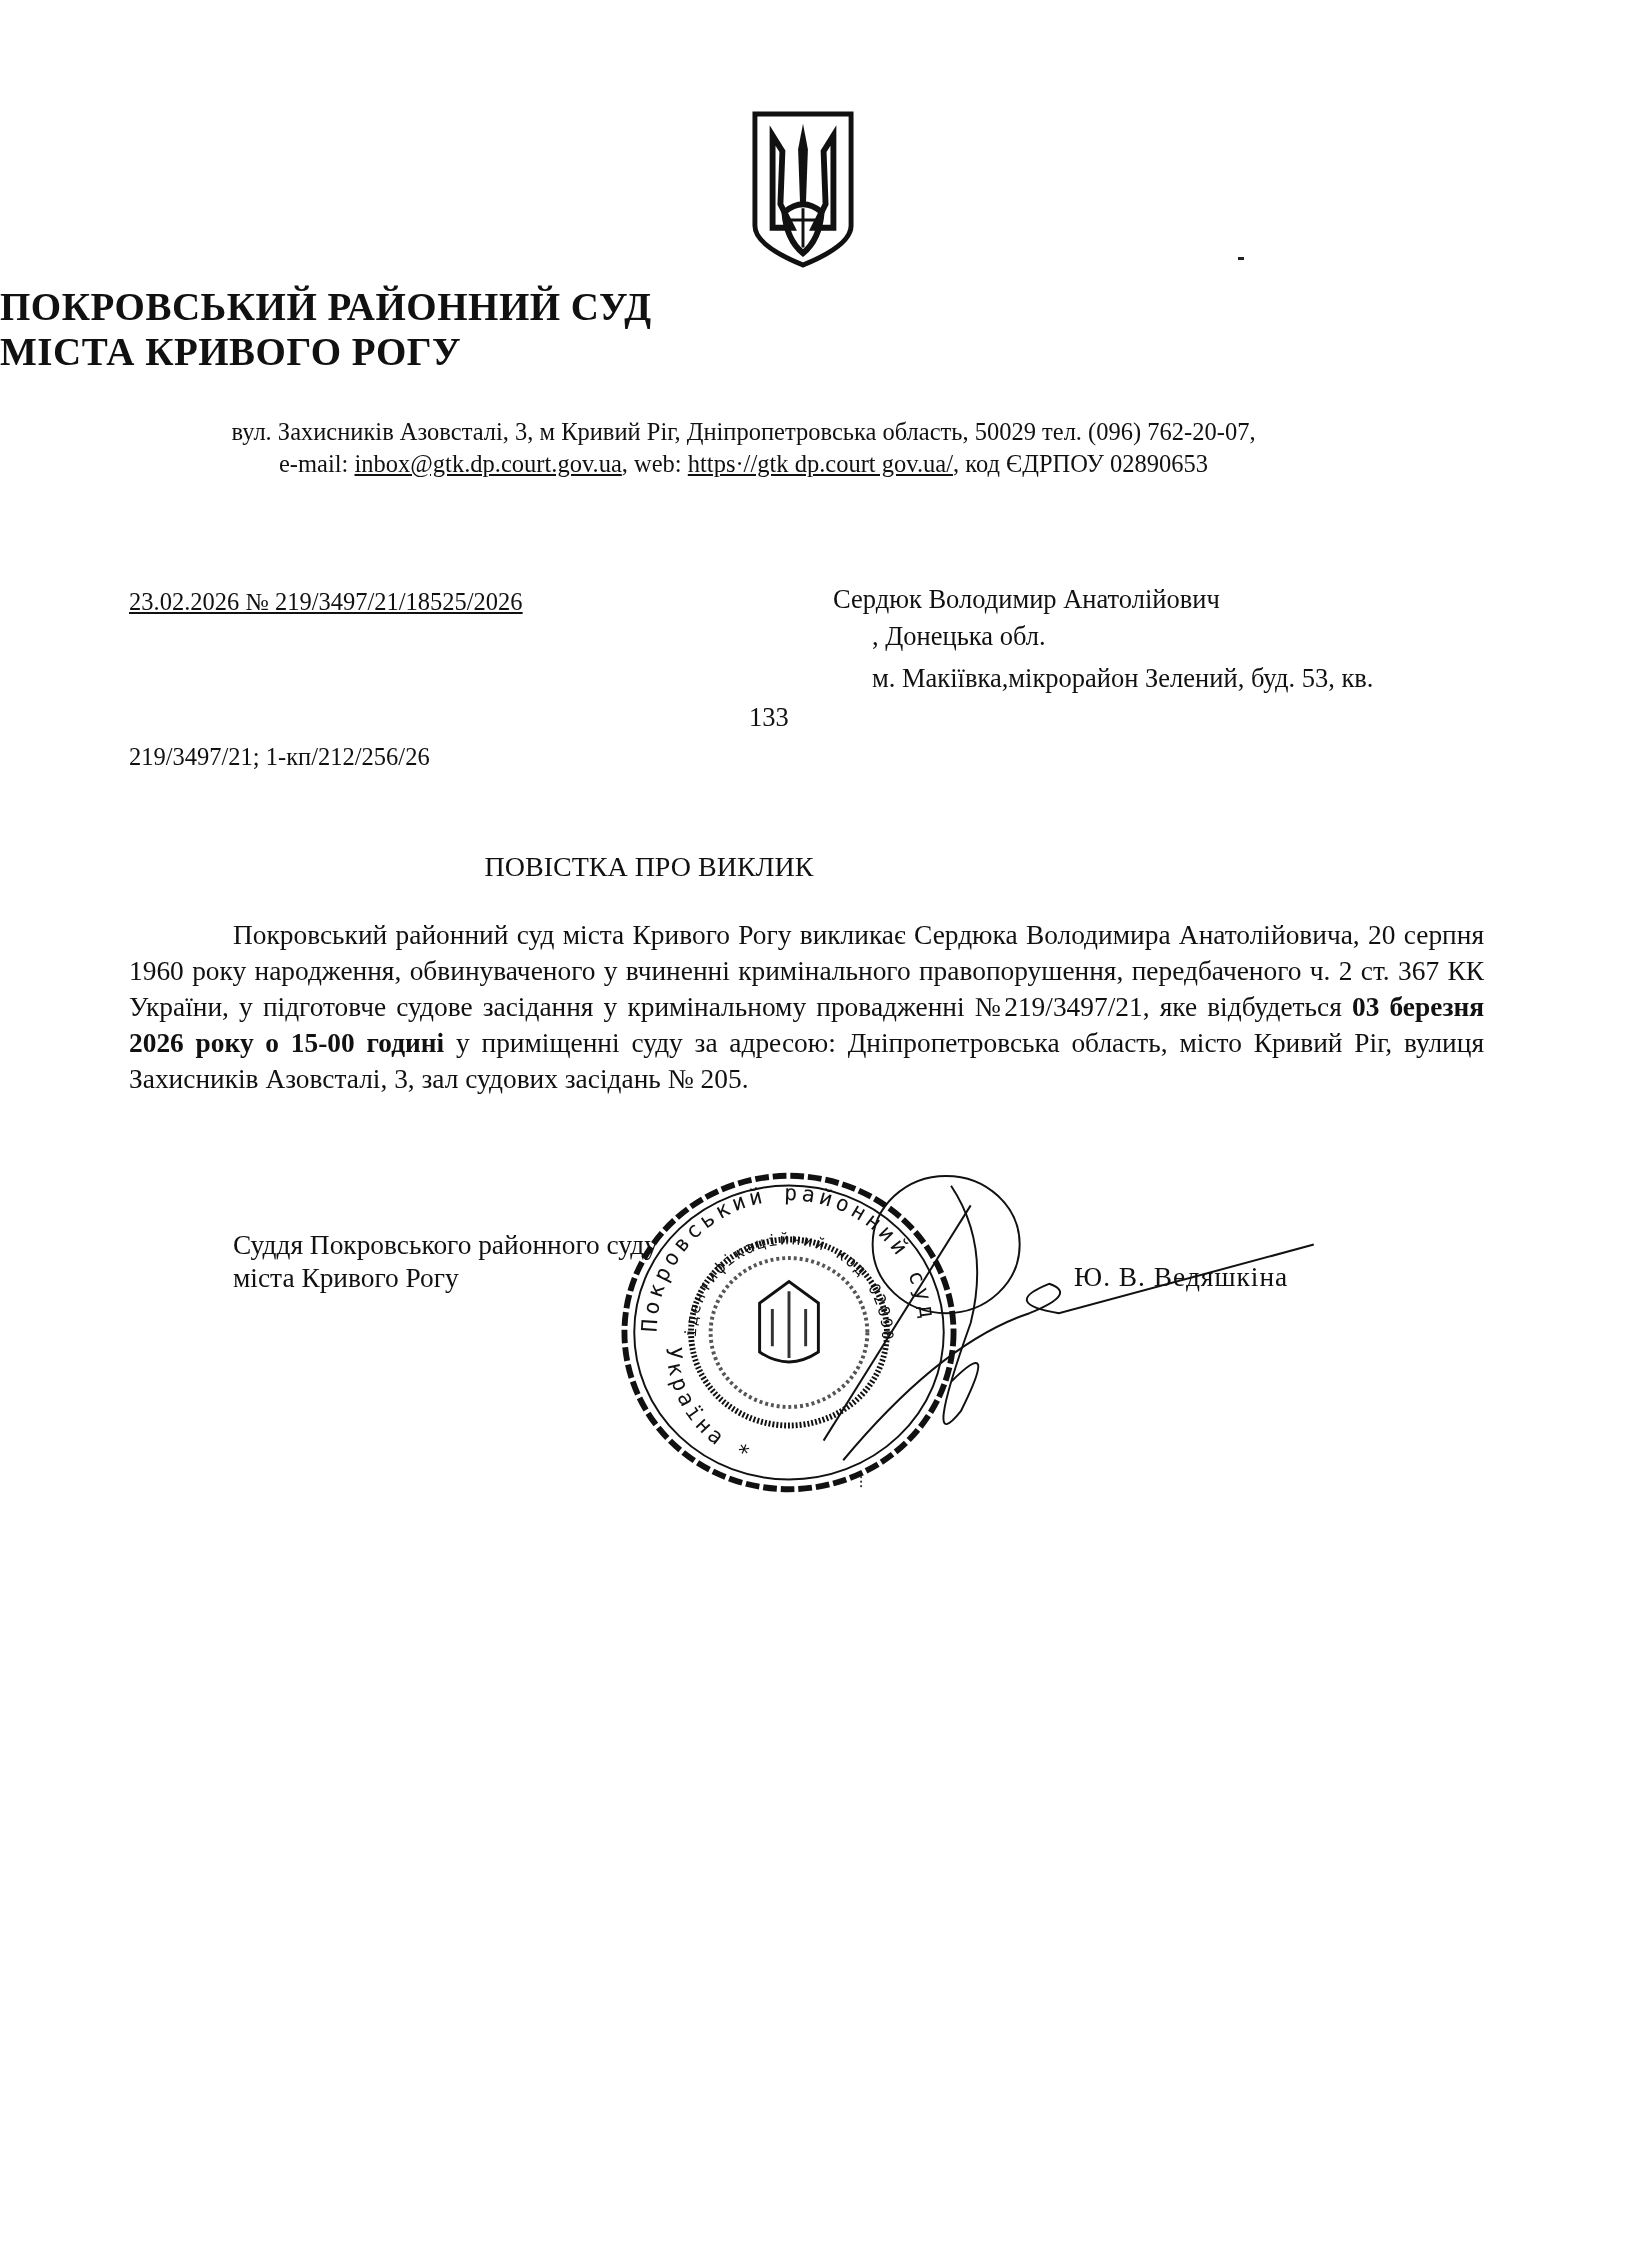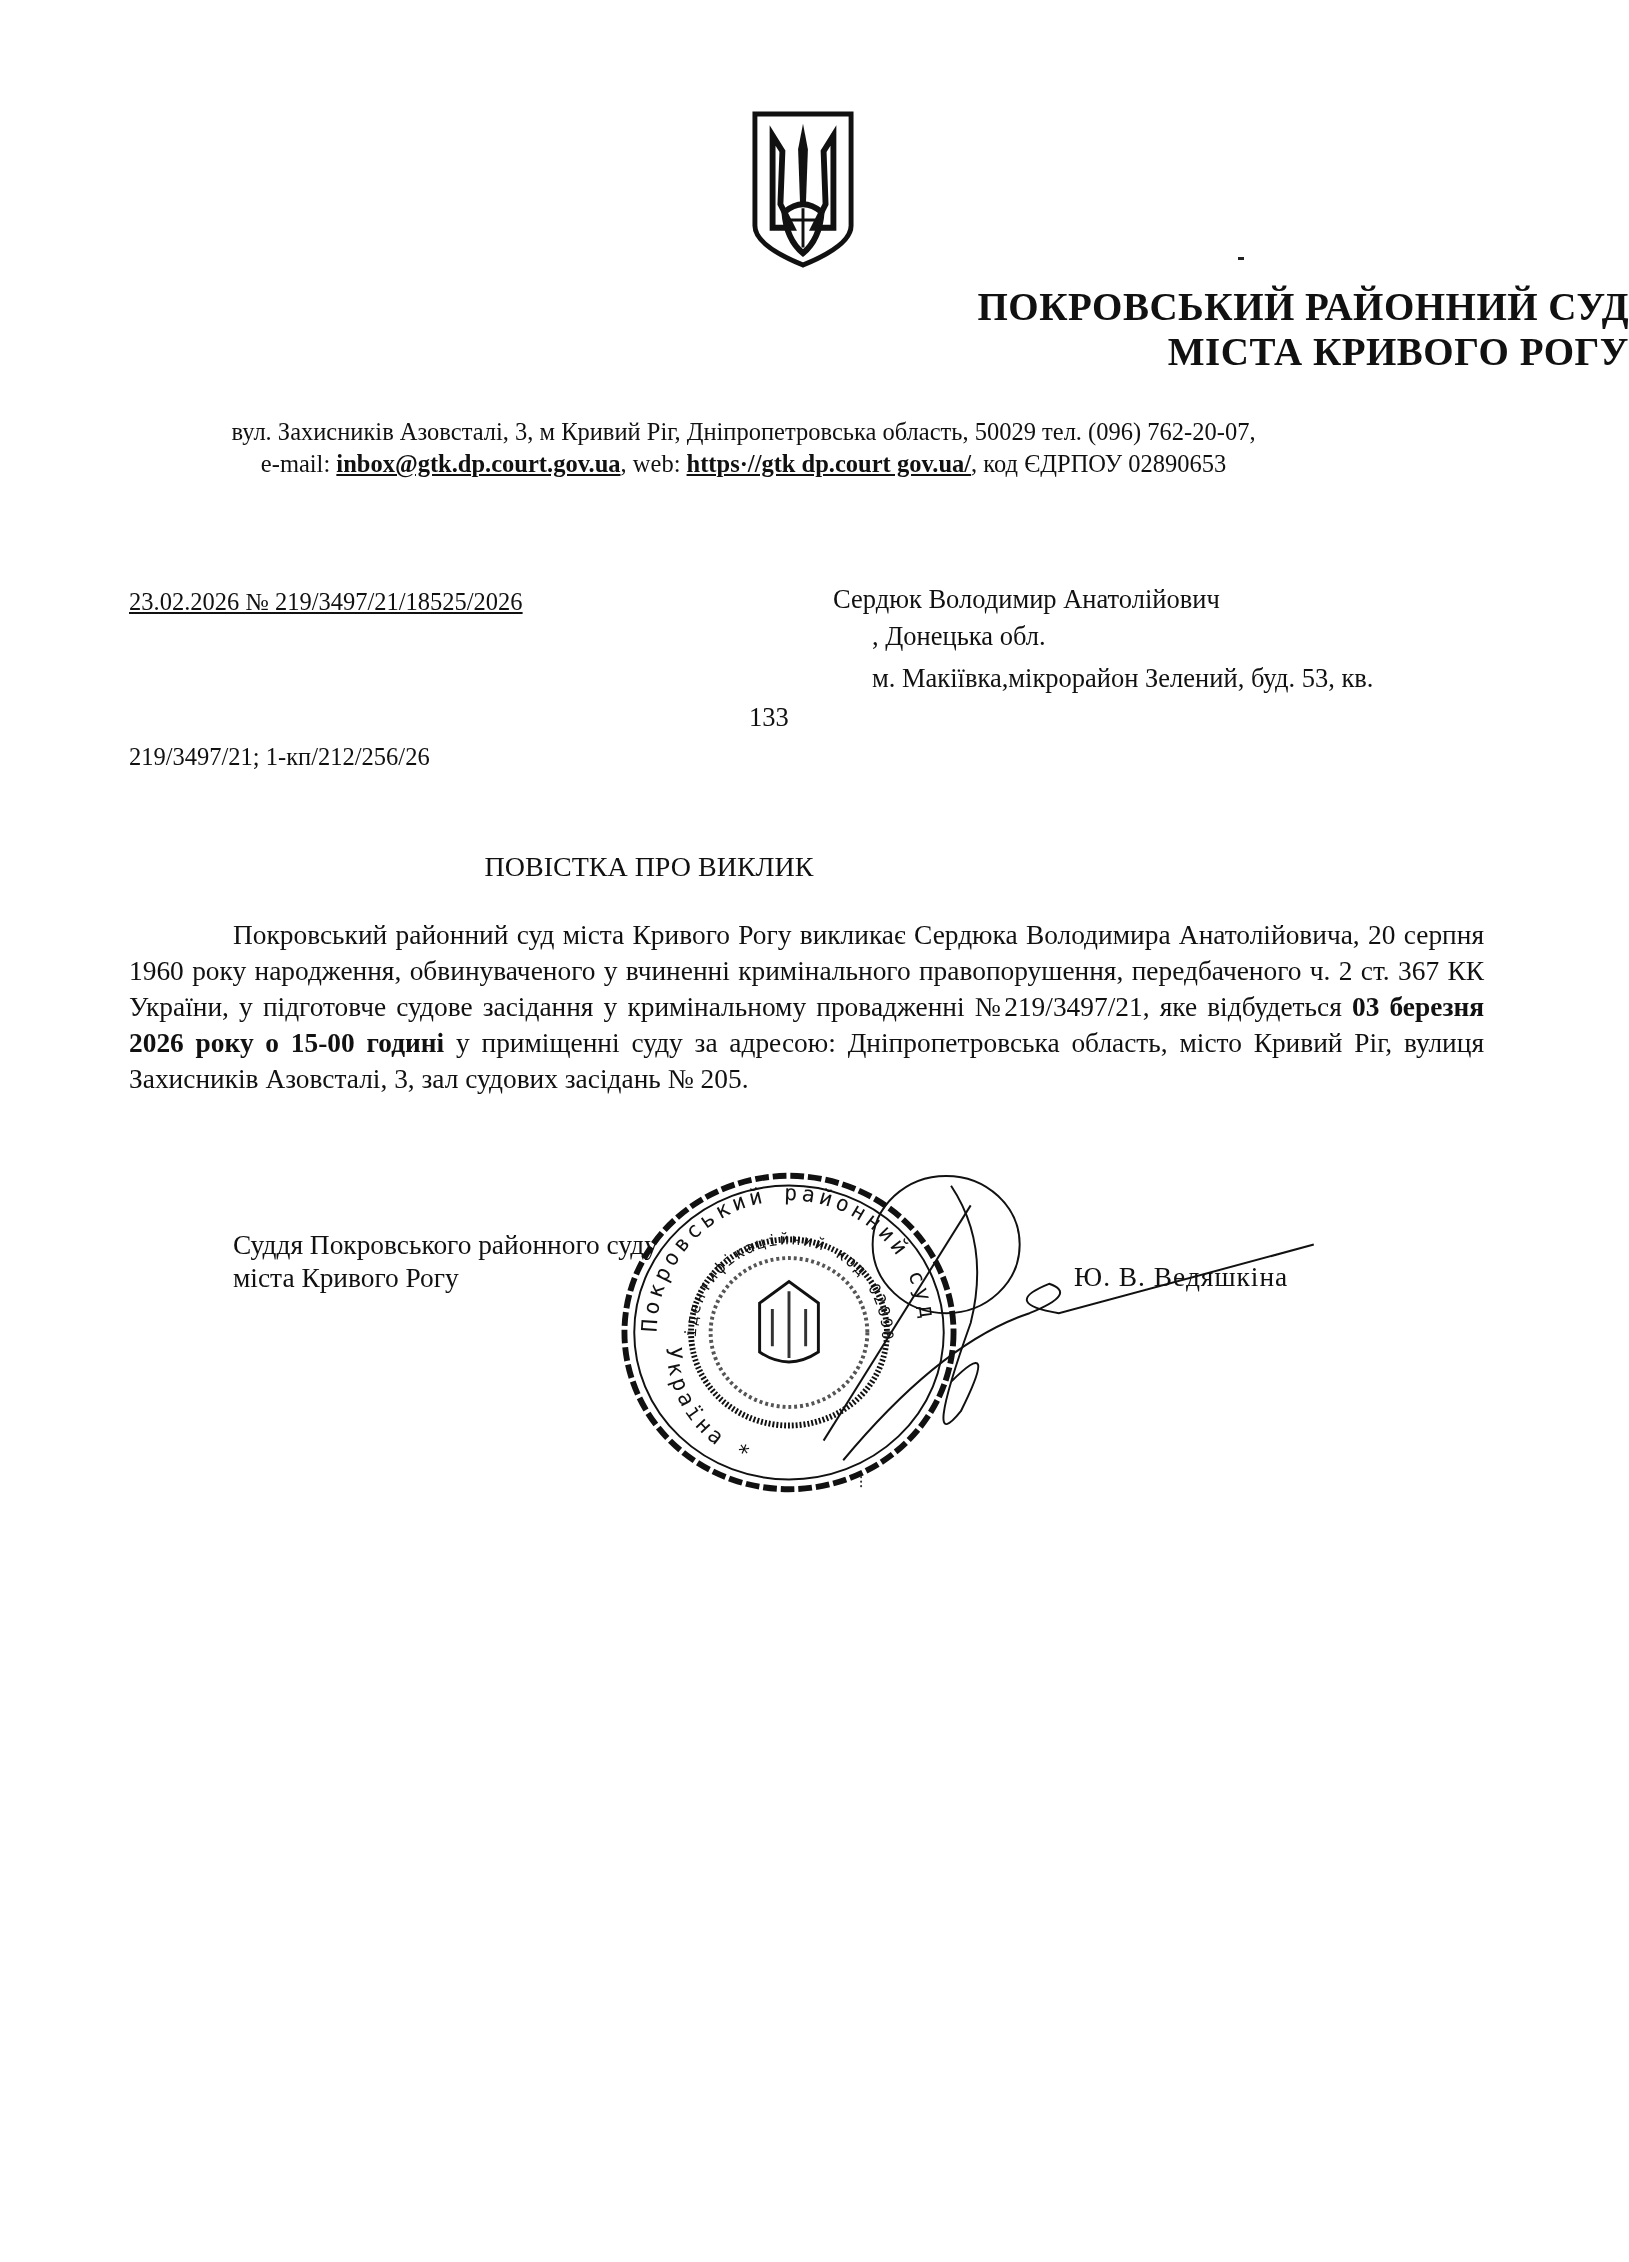--- a/index.html
+++ b/index.html
@@ -4,31 +4,31 @@
 <style>
   html, body { margin: 0; padding: 0; background: #ffffff; }
   body {
     width: 1629px; height: 2262px; position: relative; overflow: hidden;
     font-family: "Liberation Serif", "DejaVu Serif", serif;
     color: #111111;
   }
   .abs { position: absolute; }
   .emblem { left: 751px; top: 110px; width: 104px; height: 159px; }
   .court-title {
-    left: 0; width: 1629px; text-align: right;
+    left: 0; width: 1629px; text-align: left;
     font-weight: bold; font-size: 39px; letter-spacing: 0.5px;
   }
   .court-title.l1 { top: 284px; }
   .court-title.l2 { top: 329px; }
   .contacts {
     left: 0; width: 1487px; text-align: center; font-size: 24.5px; line-height: 32px;
   }
   .contacts.l1 { top: 416px; }
   .contacts.l2 { top: 448px; }
-  .u { text-decoration: underline; font-weight: bold; }
+  .u { text-decoration: underline; }
   .outgoing {
     left: 129px; top: 588px; font-size: 24.5px; text-decoration: underline;
   }
   .recipient { font-size: 26.5px; text-align: right; }
   .recipient.name { left: 833px; top: 584px; }
   .recipient.region { left: 872px; top: 621px; }
   .recipient.city { left: 872px; top: 663px; }
   .recipient.apt { left: 749px; top: 702px; }
   .case-ref { left: 129px; top: 743px; font-size: 24.5px; }
   .doc-title {

